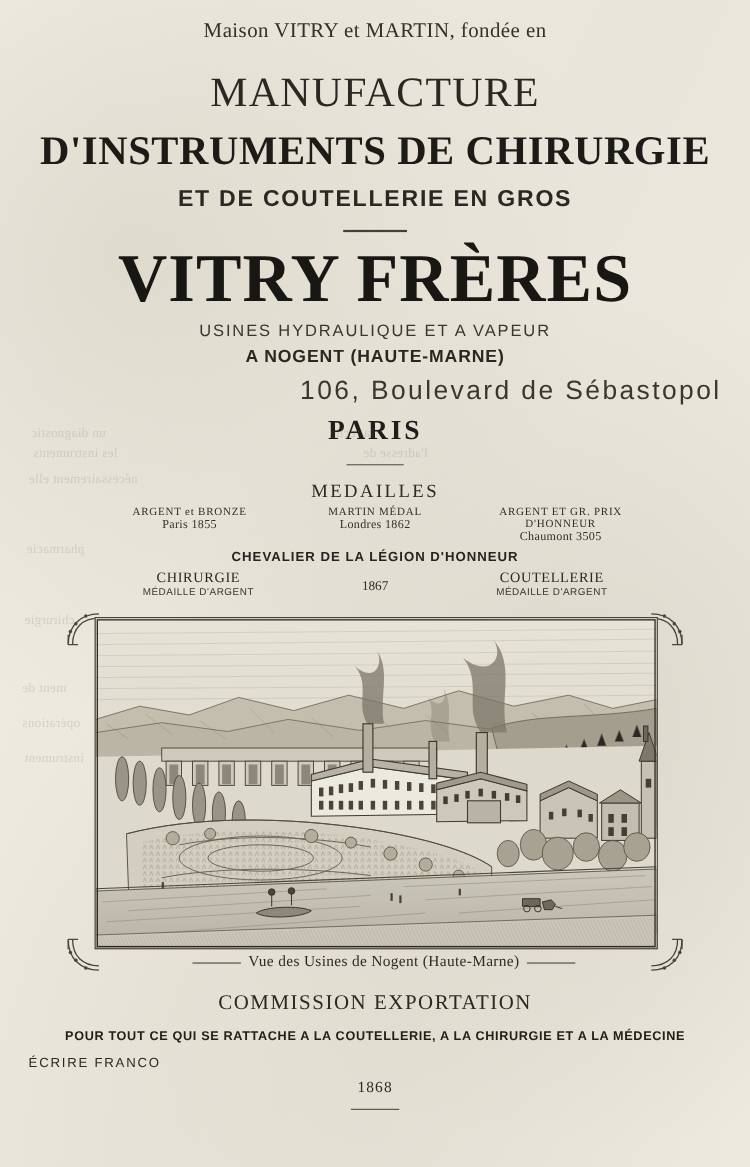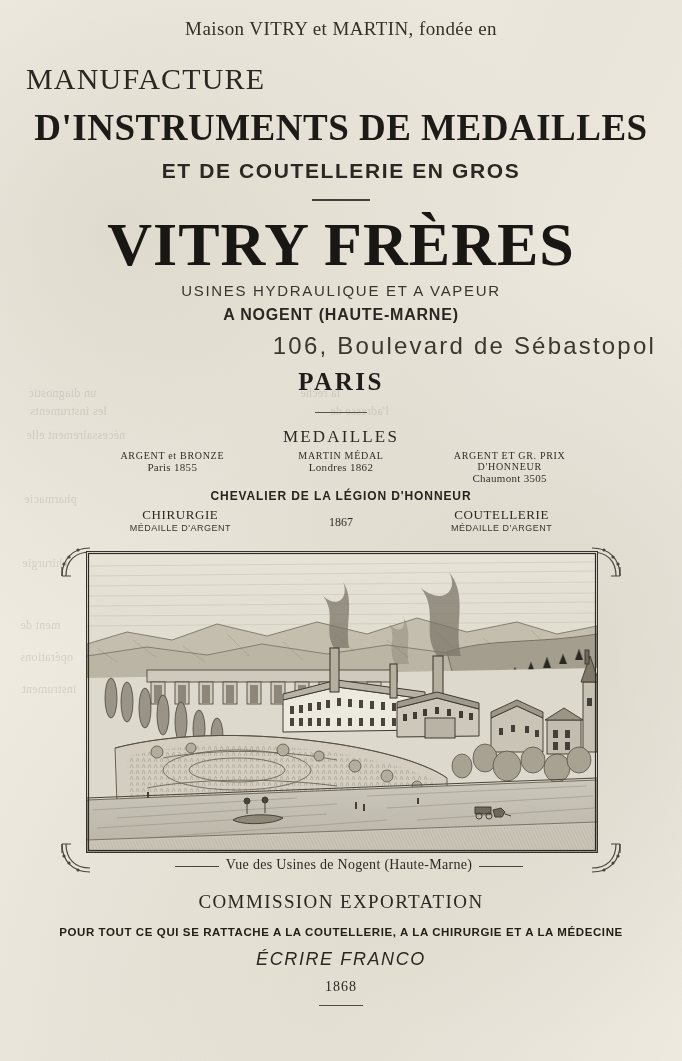--- a/index.html
+++ b/index.html
@@ -51,22 +51,22 @@
   .line-top {
     text-align: center;
     font-family: "Liberation Serif", serif;
     font-size: 19px;
     letter-spacing: .4px;
     padding-top: 18px;
     color: #343029;
   }
 
   .t-manufacture {
-    text-align: left;
-    font-size: 30px;
+    text-align: center;
+    font-size: 38px;
     letter-spacing: 1.2px;
     margin-top: 22px;
     font-family: "Liberation Serif", serif;
     color: #2b2823;
   }
   .t-instruments {
     text-align: center;
     font-size: 37px;
     font-weight: bold;
     letter-spacing: 0.5px;
@@ -263,27 +263,25 @@
   .f-pour {
     text-align: center;
     font-size: 11.5px;
     font-weight: bold;
     letter-spacing: .6px;
     margin-top: 13px;
     color: #232019;
     font-family: "Liberation Sans", sans-serif;
   }
   .f-ecrire {
-    text-align: center;
-    font-size: 18px;
+    font-size: 12px;
     letter-spacing: 1.6px;
     margin-top: 11px;
     color: #2b2823;
     font-family: "Liberation Sans", sans-serif;
-    font-style: italic;
   }
   .f-year {
     text-align: center;
     font-size: 14px;
     letter-spacing: 1px;
     margin-top: 9px;
     color: #2b2823;
     font-family: "Liberation Serif", serif;
   }
   .f-rule {
@@ -305,21 +303,21 @@
   <div class="bleed b5">nécessairement elle</div>
   <div class="bleed b6">pharmacie</div>
   <div class="bleed b7">chirurgie</div>
   <div class="bleed b8">ment de</div>
   <div class="bleed b9">opérations</div>
   <div class="bleed b10">instrument</div>
 
   <div class="line-top">Maison VITRY et MARTIN, fondée en</div>
 
   <div class="t-manufacture">MANUFACTURE</div>
-  <div class="t-instruments">D'INSTRUMENTS DE MEDAILLES</div>
+  <div class="t-instruments">D'INSTRUMENTS DE CHIRURGIE</div>
   <div class="t-coutellerie">ET DE COUTELLERIE EN GROS</div>
 
   <div class="rule"></div>
 
   <div class="t-vitry">VITRY FRÈRES</div>
   <div class="t-usines">USINES HYDRAULIQUE ET A VAPEUR</div>
   <div class="t-nogent">A NOGENT (HAUTE-MARNE)</div>
   <div class="t-boulevard">106, Boulevard de Sébastopol</div>
   <div class="t-paris">PARIS</div>
 

